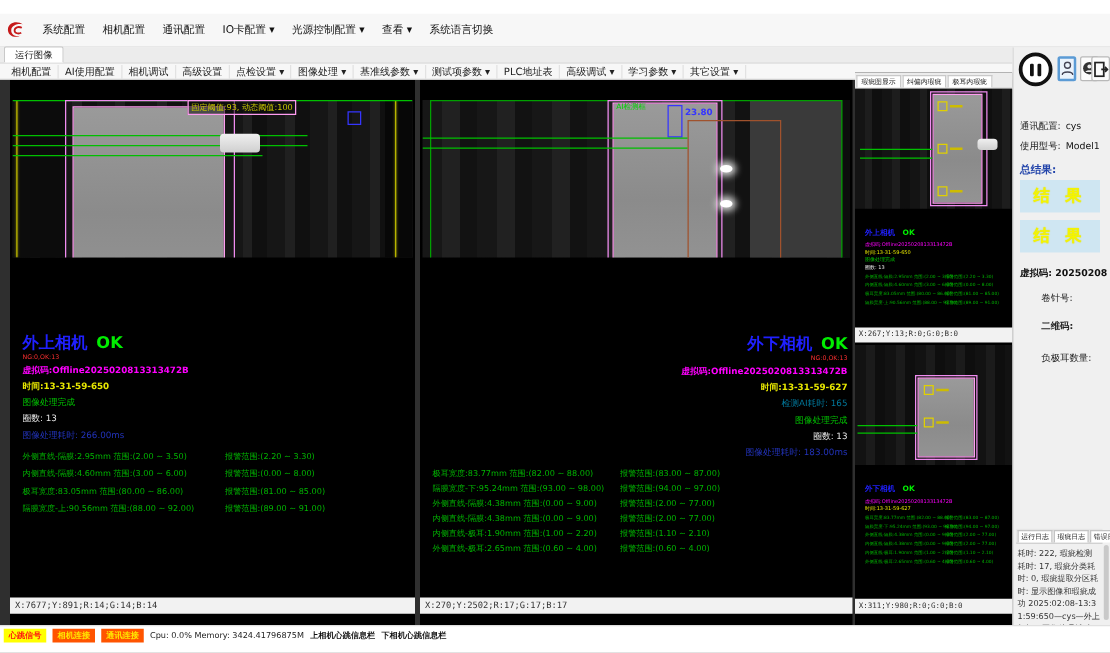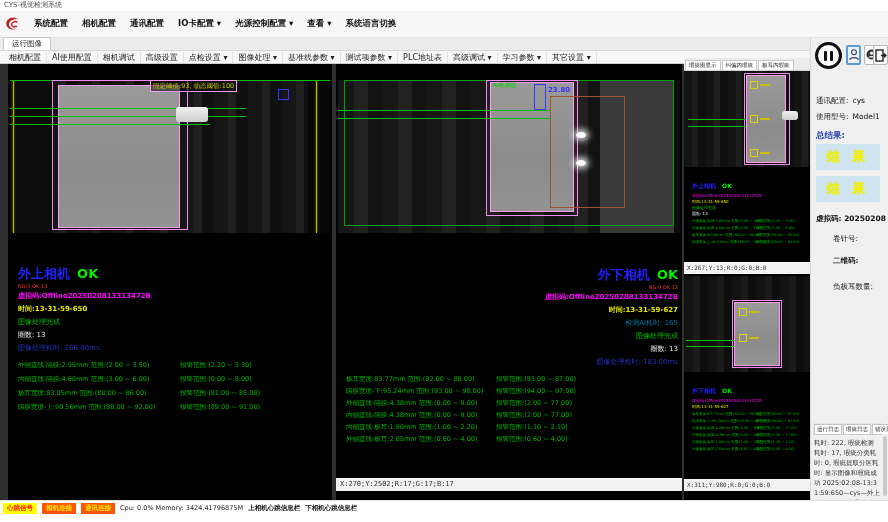--- a/index.html
+++ b/index.html
@@ -4,38 +4,38 @@
 <style>
   * { margin:0; padding:0; box-sizing:border-box; }
   html,body { width:888px; height:522px; overflow:hidden; background:#fff;
     font-family:"DejaVu Sans","Liberation Sans",sans-serif; }
   .app { position:relative; width:888px; height:522px; background:#fff; }
 
   
   .titlebar { position:absolute; top:0; left:0; right:0; height:11px; background:#fff;
     font-size:7px; color:#555; padding-left:4px; line-height:11px; }
   .menubar { position:absolute; top:11px; left:0; right:0; height:27px; background:#f7f7f7;
-    border-bottom:1px solid #e3e3e3; display:flex; align-items:center; gap:2px; padding-left:4px;font-weight:bold; }
+    border-bottom:1px solid #e3e3e3; display:flex; align-items:center; gap:2px; padding-left:4px; }
   .logo { width:18px; height:16px; margin-right:4px; }
   .menu-item { font-size:8.5px; color:#111; padding:3px 6px; cursor:default; }
   .tabrow { position:absolute; top:38px; left:0; width:810px; height:13px; background:#ececec;
     border-bottom:1px solid #d7d7d7; display:flex; align-items:flex-end; padding-left:3px; }
   .tab { font-size:7.5px; color:#222; background:#fff; border:1px solid #c9c9c9; border-bottom:none;
     padding:1px 8px 1px 8px; border-radius:2px 2px 0 0; }
   .toolbar { position:absolute; top:51px; left:0; width:810px; height:13px; background:#f7f7f7;
     border-bottom:1px solid #cfcfcf; display:flex; align-items:center; padding-left:4px; }
   .tool-item { font-size:8px; color:#222; padding:0 5px; border-right:1px solid #e2e2e2; white-space:nowrap; }
 
   
   .main { position:absolute; top:64px; left:0; width:810px; bottom:22px; background:#2f2f2f; }
   .panel { position:absolute; top:0; bottom:0; background:#000; }
   .panel.left { left:8px; width:324px; }
   .panel.mid { left:336px; width:346px; }
 
-  .img-area { position:absolute; top:16px; left:2px; height:153px; overflow:hidden; }
+  .img-area { position:absolute; top:16px; left:2px; height:126px; overflow:hidden; }
   .left .img-area { width:320px;
     background:
       linear-gradient(90deg,#0c0c0c 0 42px,rgba(0,0,0,0) 42px 298px,#070707 298px),
       repeating-linear-gradient(90deg,#161616 0 14px,#202020 14px 22px,#101010 22px 34px); }
   .mid .img-area { width:342px;
     background:
       linear-gradient(90deg,rgba(0,0,0,0) 0 262px,#3a3a3a 262px 336px,#0d0d0d 336px),
       repeating-linear-gradient(90deg,#171717 0 16px,#212121 16px 30px,#121212 30px 44px); }
 
   .vline-y { position:absolute; top:0; bottom:0; width:1px; background:#b8b400; box-shadow:0 0 2px #b8b400; }
@@ -131,21 +131,20 @@
   .badge.b1 { background:#ffff00; color:#ff1010; }
   .badge.b2, .badge.b3 { background:#ff5400; color:#ffe800; }
   .sb-text { font-size:6.5px; color:#222; padding-top:1px; }
   .sb-link { font-size:6.5px; color:#111; font-weight:bold; padding-top:1px; }
 </style>
 </head>
 <body>
 
 <div class="app">
 
-  <div class="titlebar">CYS-视觉检测系统</div>
 
   <div class="menubar">
     <svg class="logo" viewBox="0 0 20 18">
       <path d="M16 4 C11 0, 3 2, 2.5 8 C2 14, 9 17, 14 14 C10 15.5, 5 13.5, 5.5 8.8 C6 4.5, 12 3, 16 4 Z" fill="#c61a1a"></path>
       <path d="M15 7 C12 5.5, 8.5 6.5, 8.5 9.5 C8.5 12, 12 12.8, 14.5 11.5" fill="none" stroke="#c61a1a" stroke-width="1.6"></path>
     </svg>
     <span class="menu-item">系统配置</span>
     <span class="menu-item">相机配置</span>
     <span class="menu-item">通讯配置</span>
     <span class="menu-item">IO卡配置 ▾</span>
@@ -212,20 +211,21 @@
           <div class="mrow">
             <span class="mval">极耳宽度:83.05mm 范围:(80.00 ~ 86.00)</span>
             <span class="malarm">报警范围:(81.00 ~ 85.00)</span>
             </div>
           <div class="mrow">
             <span class="mval">隔膜宽度-上:90.56mm 范围:(88.00 ~ 92.00)</span>
             <span class="malarm">报警范围:(89.00 ~ 91.00)</span>
             </div>
         </div>
       </div>
+      <div class="coord-strip">X:7677;Y:891;R:14;G:14;B:14</div>
     </div>
 
     <div class="panel mid">
       <div class="img-area">
         <div class="green-frame" style="left:6px;top:0;width:330px;height:146px;"></div>
         <div class="outer-magenta" style="left:148px;top:0;width:92px;height:136px;"></div>
         <div class="grey-rect" style="left:152px;top:2px;width:84px;height:130px;"></div>
         <div class="ai-label" style="left:155px;top:1px;">AI检测框</div>
         <div class="blue-box" style="left:196px;top:4px;width:12px;height:26px;"></div>
         <div class="blue-val" style="left:210px;top:6px;">23.80</div>

